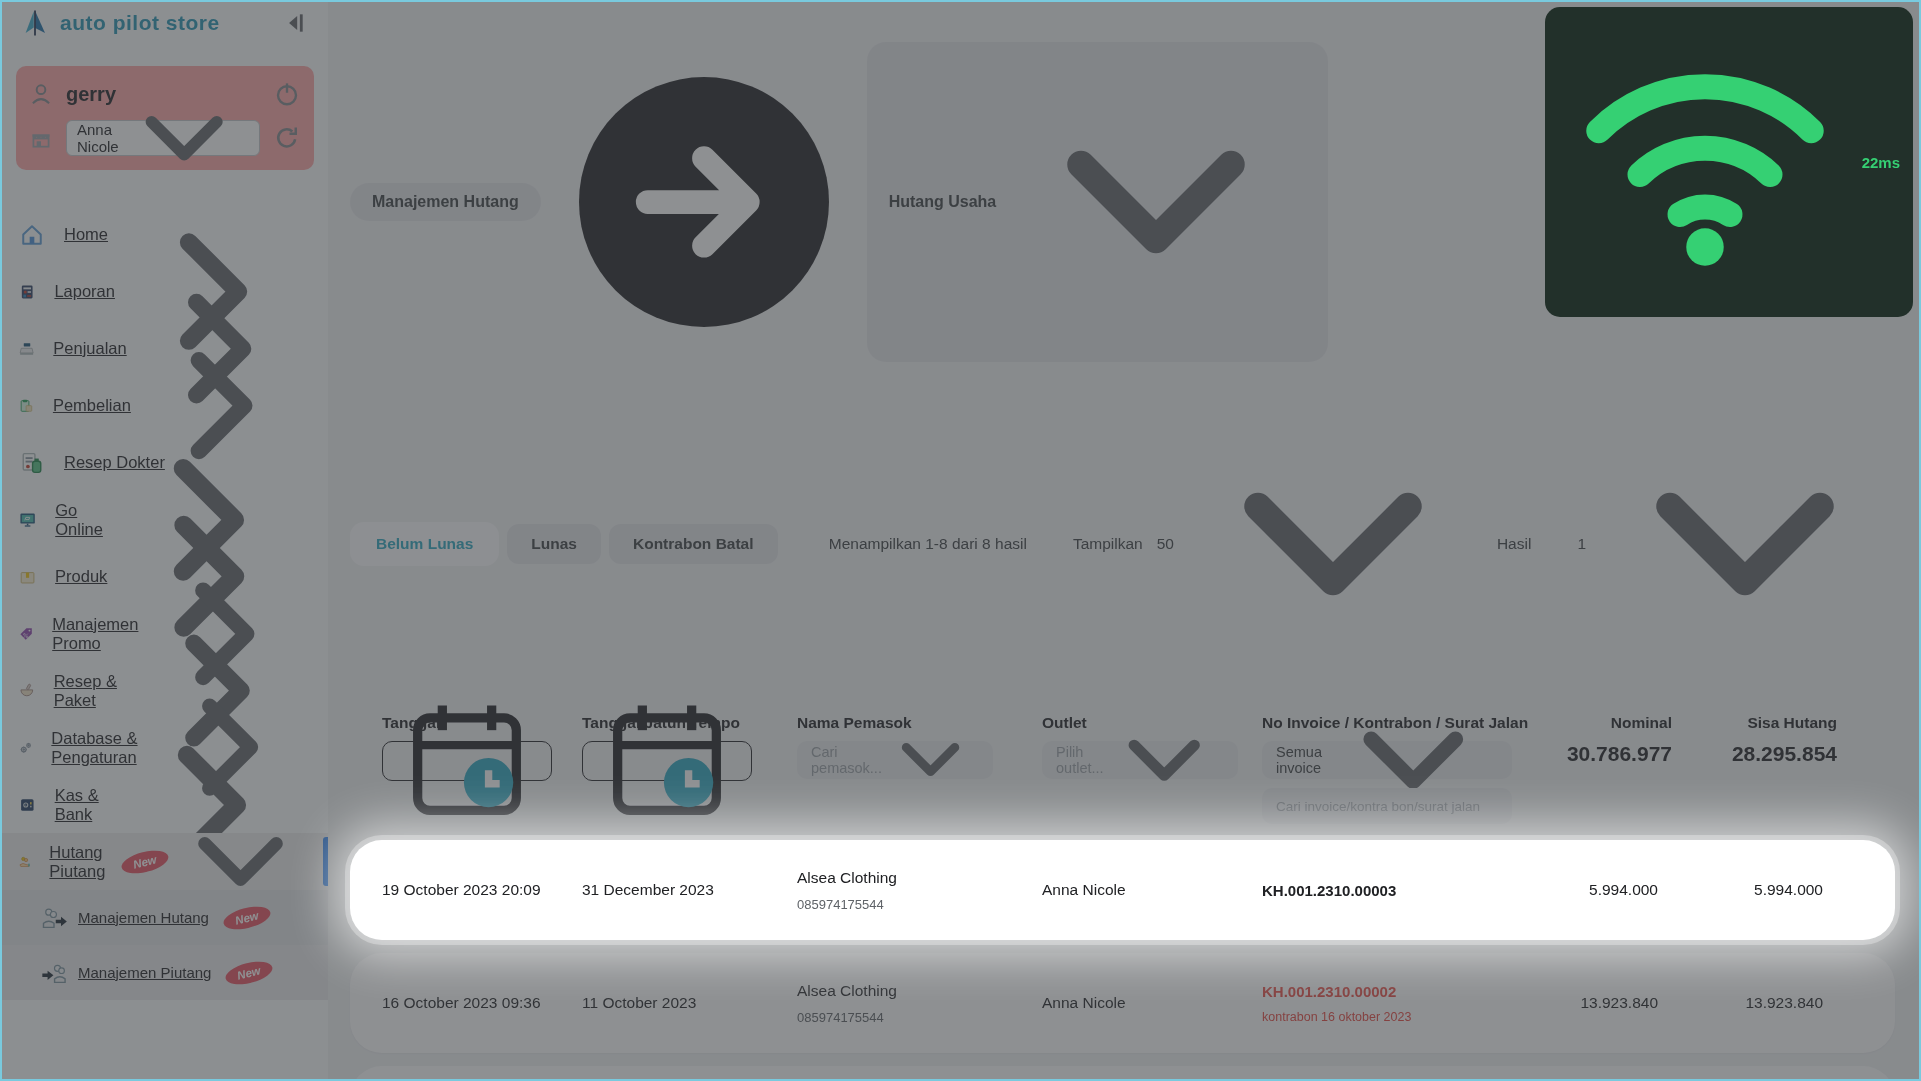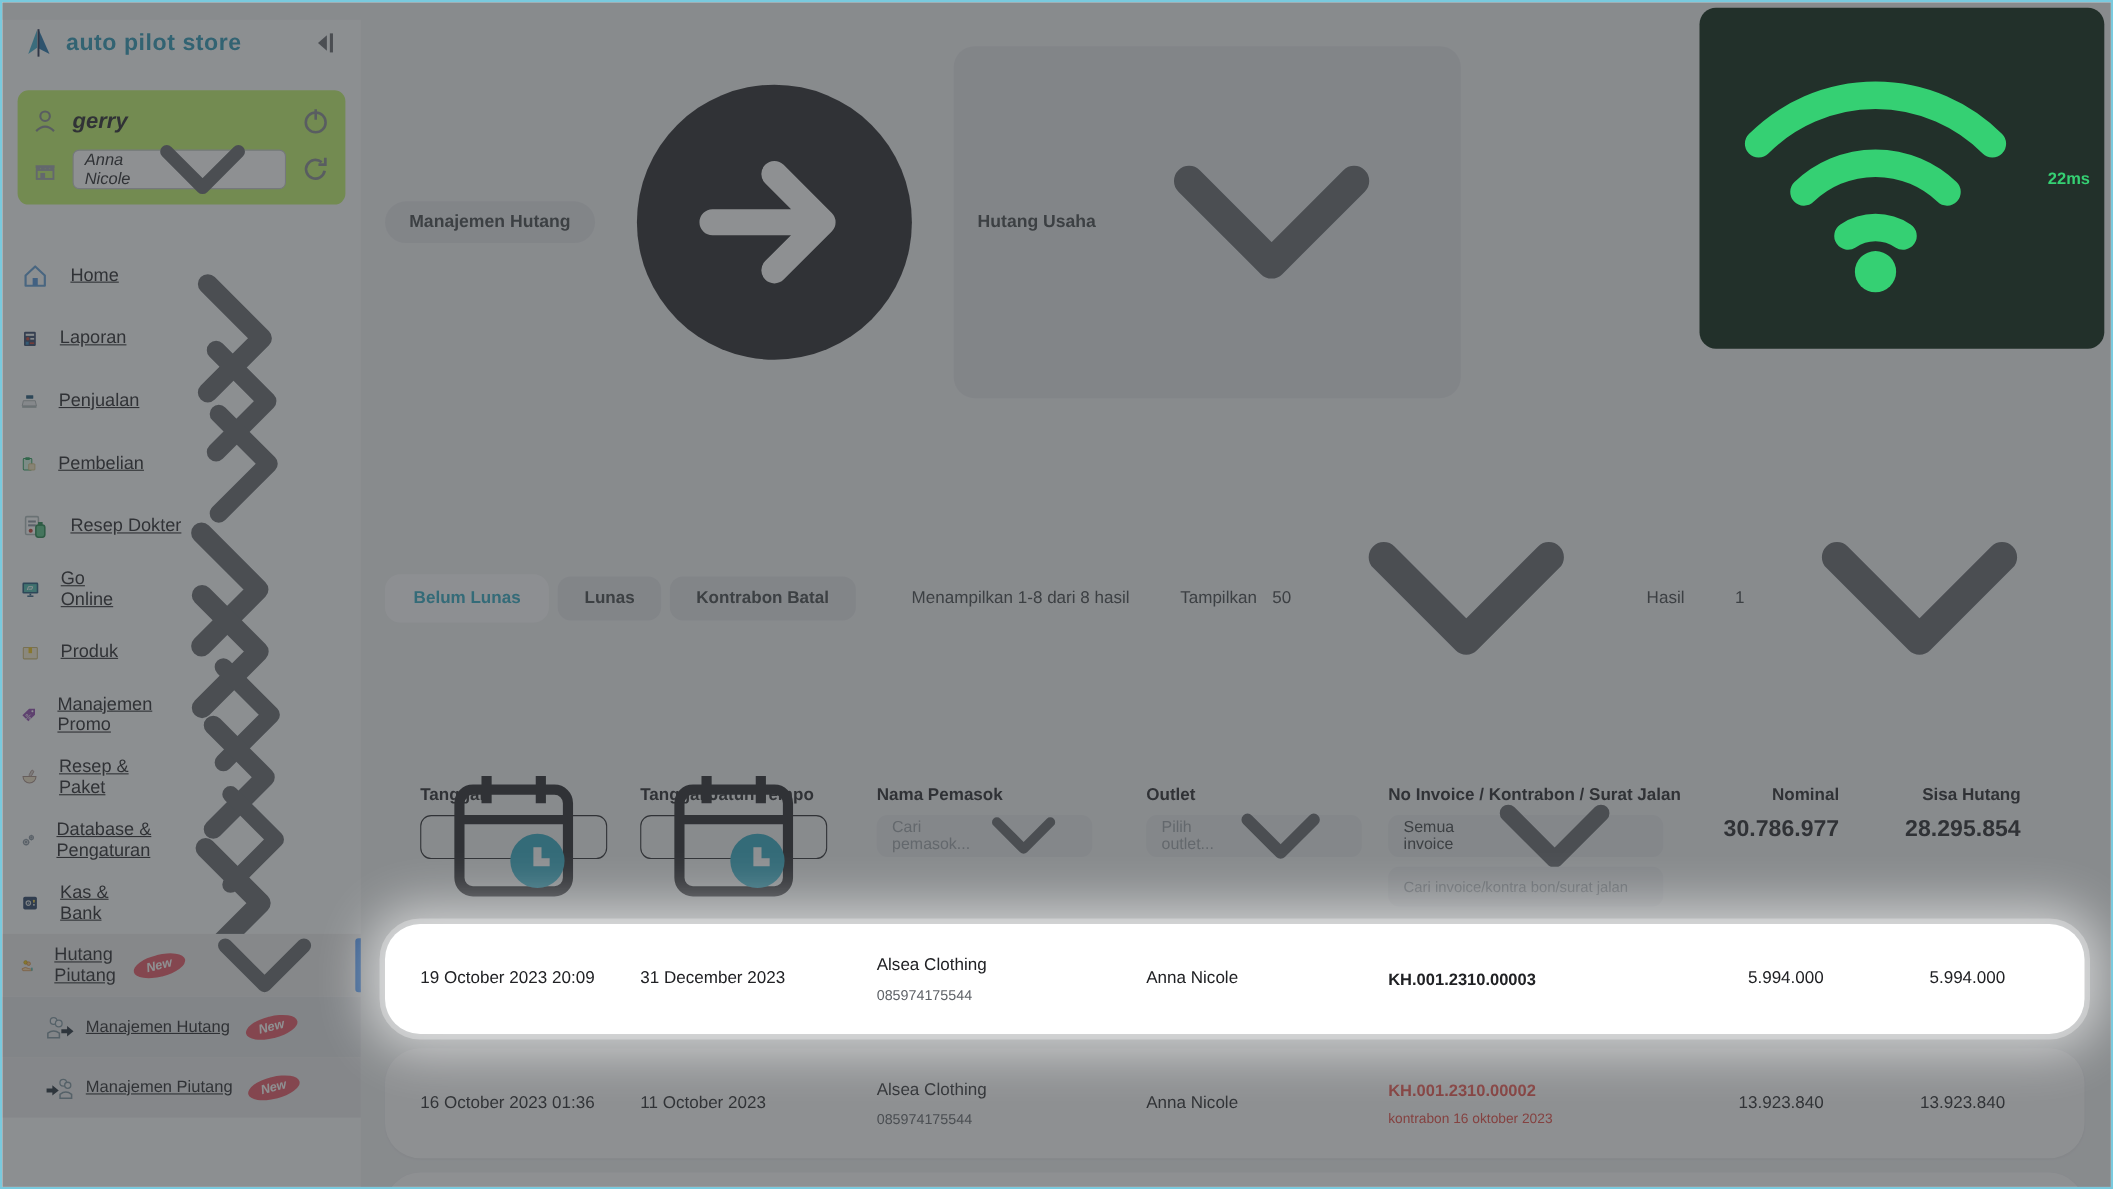--- a/index.html
+++ b/index.html
@@ -7,29 +7,29 @@
   body { font-family:"Liberation Sans", sans-serif; color:#3c4043; }
   .frame { position:relative; width:1921px; height:1081px; background:#f1f2f4; overflow:hidden; border:2px solid #79cade; }
 
   
   .overlay { position:absolute; inset:0; background:rgba(60,64,67,.58); z-index:50; pointer-events:none; }
   .conn-badge { position:absolute; top:5px; right:6px; z-index:70; background:#22302a; border-radius:15px;
     padding:5px 13px 5px 10px; display:flex; align-items:center; gap:7px; color:#35d073; font-size:15px; font-weight:bold; }
   .conn-badge svg { width:19px; height:19px; }
 
   
-  .sidebar { position:absolute; left:0; top:16px; bottom:0; width:326px; background:#fbfcfd; }
+  .sidebar { position:absolute; left:0; top:0; bottom:0; width:326px; background:#fbfcfd; }
   .logo-row { display:flex; align-items:center; padding:0 18px; height:42px; }
   .logo-mark { width:30px; height:30px; }
   .logo-mark svg { width:30px; height:30px; }
   .logo-text { margin-left:10px; font-size:21px; font-weight:bold; color:#2494b4; letter-spacing:.5px; flex:1; }
   .collapse { width:30px; height:26px; display:flex; align-items:center; justify-content:center; cursor:pointer; }
   .collapse svg { width:24px; height:24px; }
 
-  .user-card { margin:22px 14px 0; background:#bef264; border-radius:10px; padding:13px 12px 14px;font-style:italic; }
+  .user-card { margin:22px 14px 0; background:#fca5a5; border-radius:10px; padding:13px 12px 14px; }
   .uc-row { display:flex; align-items:center; }
   .uc-row + .uc-row { margin-top:11px; }
   .uc-icon { width:26px; display:flex; justify-content:center; }
   .uc-icon svg { width:24px; height:24px; }
   .user-name { margin-left:12px; font-size:20px; font-weight:bold; color:#202124; flex:1; }
   .round-btn { width:30px; height:30px; display:flex; align-items:center; justify-content:center; cursor:pointer; }
   .round-btn svg { width:24px; height:24px; }
   .outlet-select { flex:1; margin:0 12px; background:#fff; border:1px solid #c4c7ca; border-radius:6px; height:36px;
     display:flex; align-items:center; justify-content:space-between; padding:0 10px; font-size:15px; color:#202124; cursor:pointer; }
   .outlet-select .chev svg { width:16px; height:16px; color:#5f6368; }
@@ -574,21 +574,21 @@
         <div class="cell">Anna Nicole</div>
         <div class="cell">
           <div class="inv">KH.001.2310.00003</div>
 
         </div>
         <div class="cell num">5.994.000</div>
         <div class="cell num">5.994.000</div>
       </div>
 
       <div class="row grid">
-        <div class="cell">16 October 2023 01:36</div>
+        <div class="cell">16 October 2023 09:36</div>
         <div class="cell">11 October 2023</div>
         <div class="cell">
           <div>Alsea Clothing</div>
           <div class="sub">085974175544</div>
         </div>
         <div class="cell">Anna Nicole</div>
         <div class="cell">
           <div class="inv red">KH.001.2310.00002</div>
           <div class="inv-note red">kontrabon 16 oktober 2023</div>
         </div>

